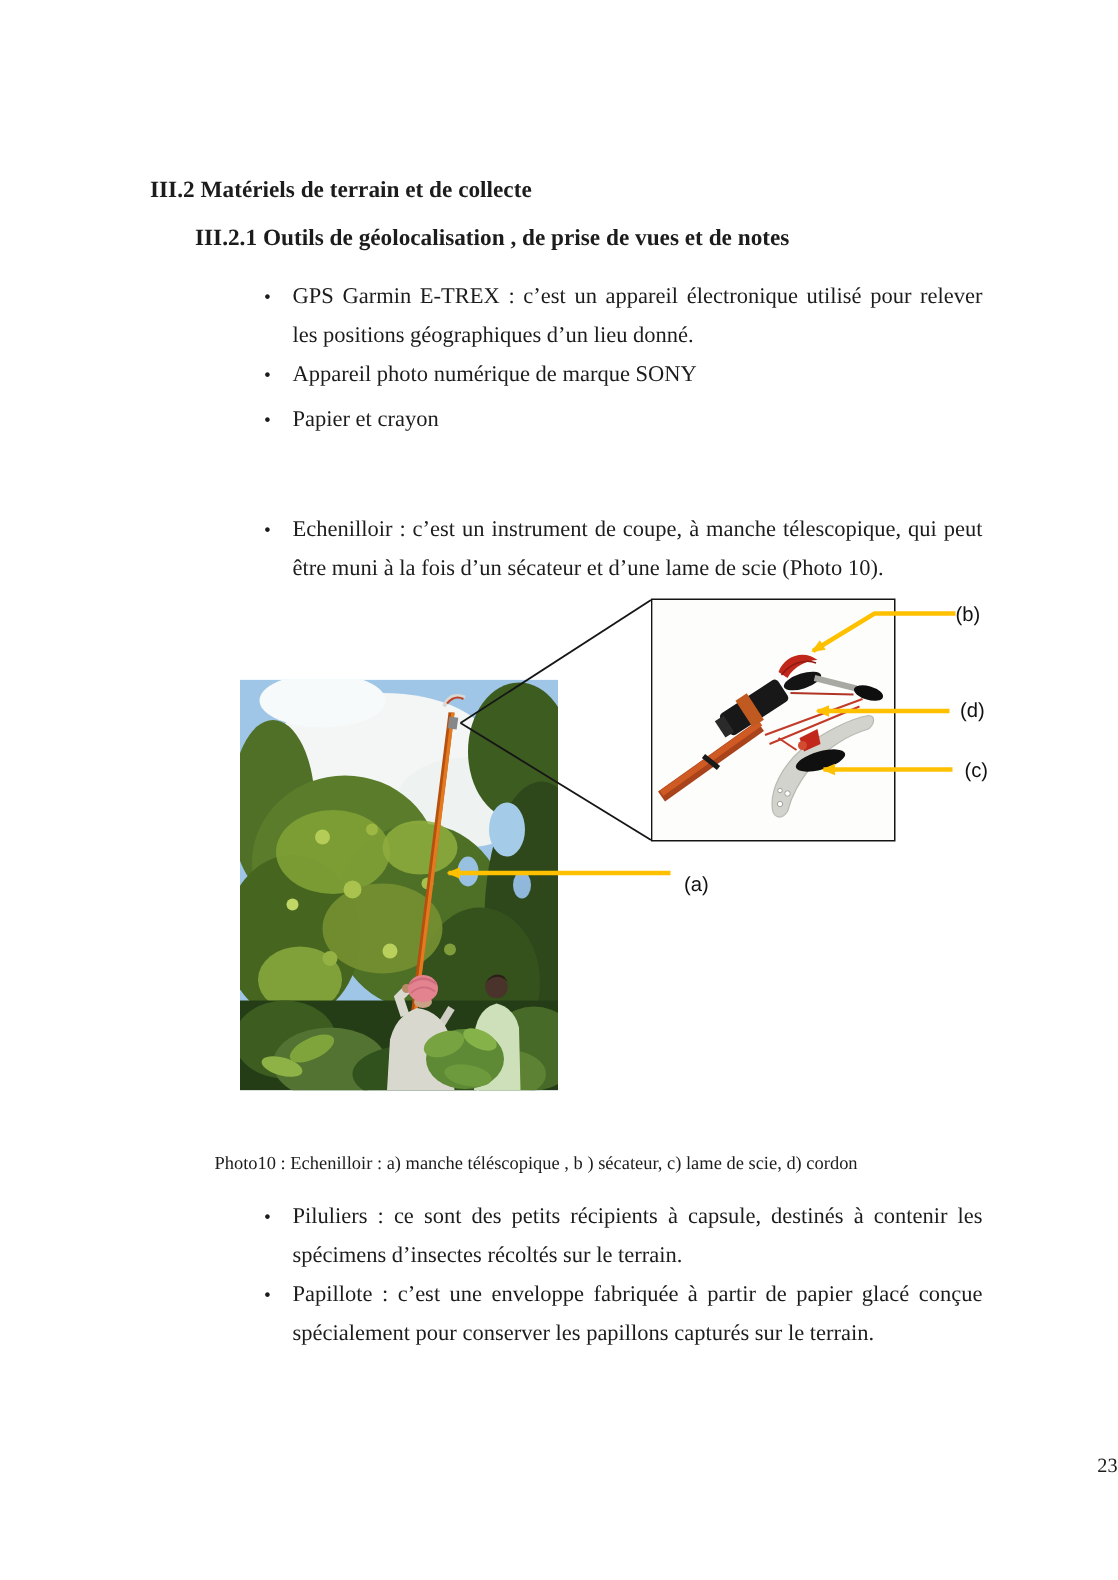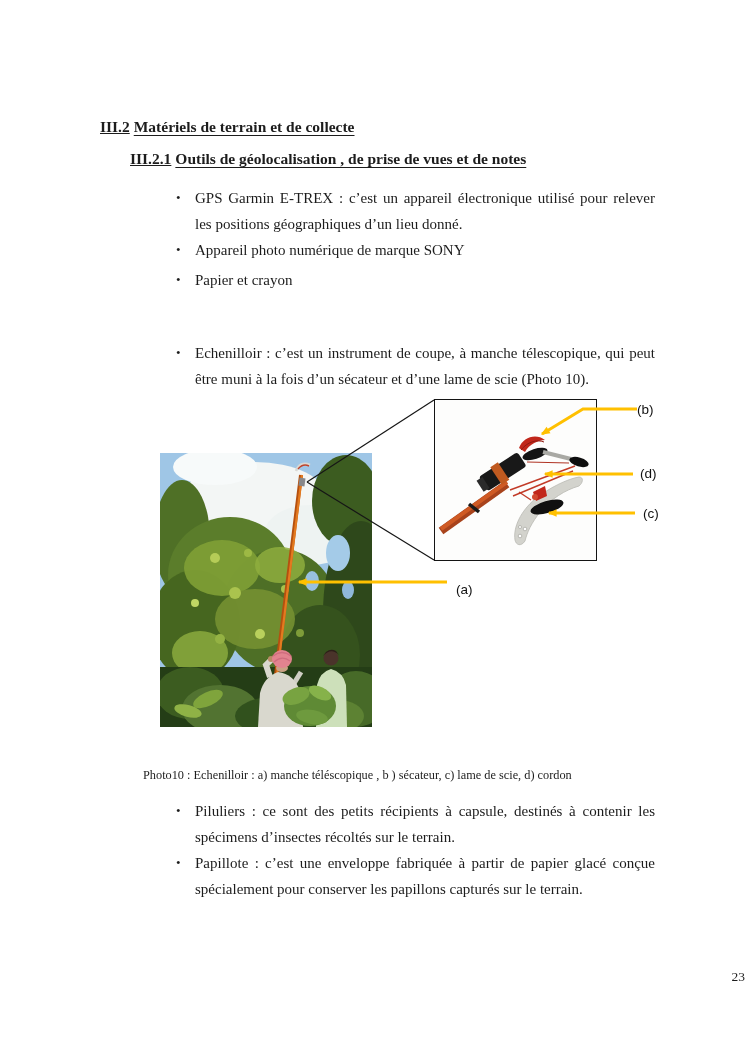--- a/index.html
+++ b/index.html
@@ -2,22 +2,22 @@
 <html><head>
 <meta charset="utf-8">
 <style>
   html,body{margin:0;padding:0;background:#ffffff;}
   .page{
     position:relative;width:745px;height:1053px;background:#ffffff;
     font-family:"Liberation Serif","DejaVu Serif",serif;color:#1c1c1c;
     overflow:hidden;
   }
   .heading{position:absolute;font-weight:bold;font-size:15.5px;white-space:nowrap;}
-  .heading .hnum{margin-right:4px;text-decoration:underline;}
-  .heading .hu{text-decoration:underline;text-underline-offset:3px;}
+  .heading .hnum{margin-right:4px;}
+  .heading .hu{text-underline-offset:3px;}
   .h-iii2{left:100px;top:118px;}
   .h-iii21{left:130px;top:150px;text-align:right;}
   .h-iii22{left:130px;top:311px;}
   ul.blist{position:absolute;list-style:none;margin:0;padding:0;width:480px;}
   ul.blist li{position:relative;padding-left:20px;text-align:justify;font-size:15px;line-height:26px;}
   ul.blist li .dot{position:absolute;left:1px;top:0;font-size:13px;}
   .list-geo{left:175px;top:185px;}
   .list-geo li:nth-child(3){margin-top:4px;}
   .list-ech{left:175px;top:340px;}
   .list-collect{left:175px;top:798px;}

